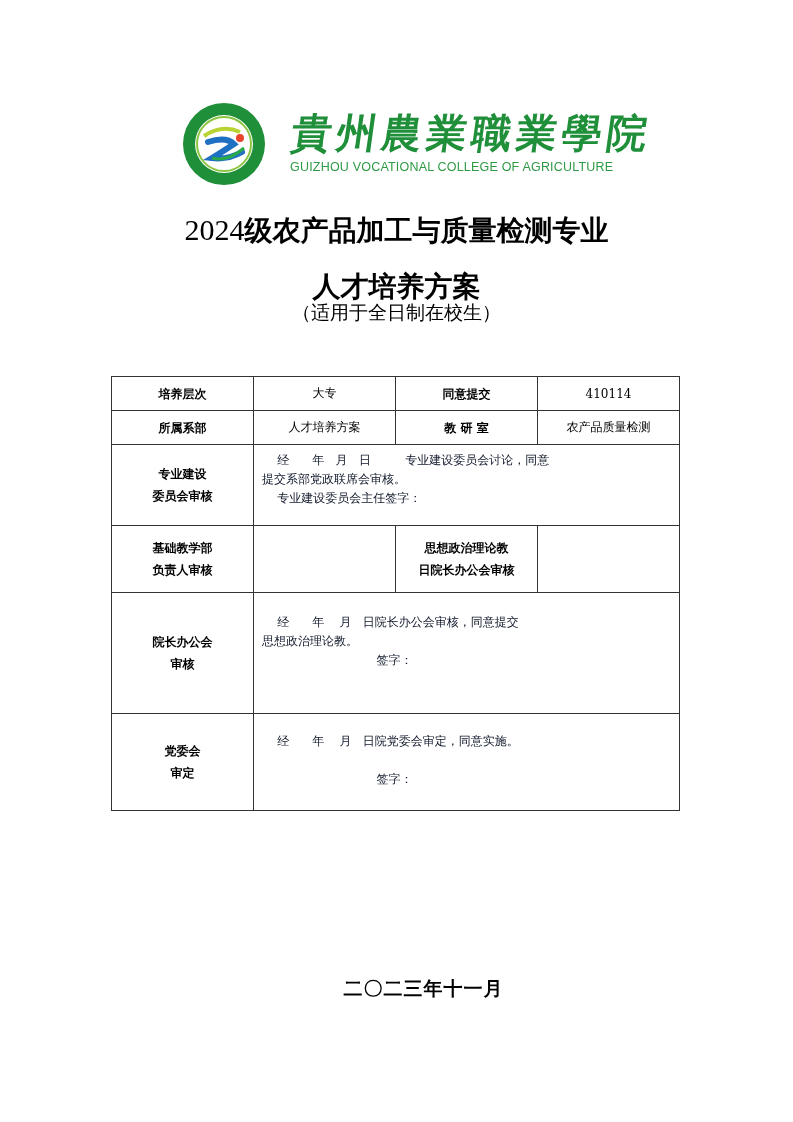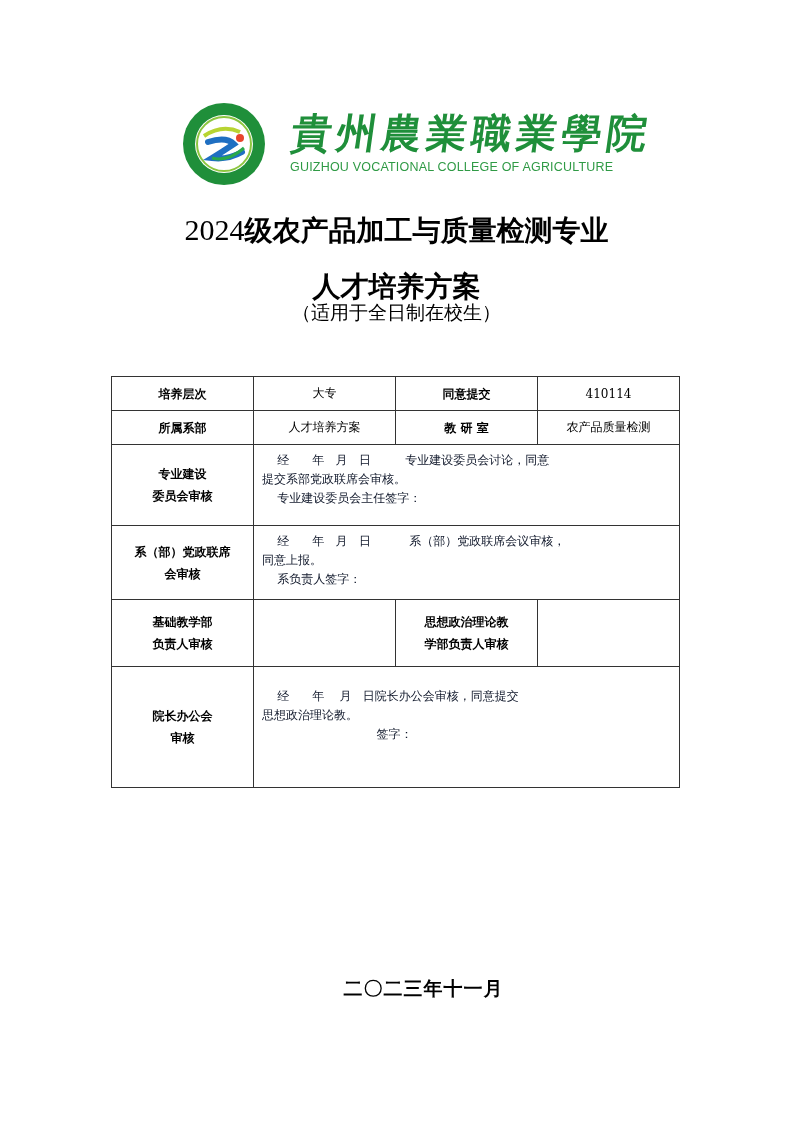--- a/index.html
+++ b/index.html
@@ -80,50 +80,50 @@
     <td class="lbl">
       <div>专业建设</div>
       <div>委员会审核</div>
     </td>
     <td class="txt" colspan="3">
       <div class="line">    经      年   月   日         专业建设委员会讨论，同意</div>
       <div class="line">提交系部党政联席会审核。</div>
       <div class="line">    专业建设委员会主任签字：</div>
     </td>
   </tr>
-  <tr style="height:74px">
-    <td class="lbl">
-      <div>系（部）党政联席</div>
-      <div>会审核</div>
-    </td>
-    <td class="txt" colspan="3">
-      <div class="line">    经      年   月   日          系（部）党政联席会议审核，</div>
-      <div class="line">同意上报。</div>
-      <div class="line">    系负责人签字：</div>
-    </td>
-  </tr>
   <tr style="height:67px">
     <td class="lbl">
       <div>基础教学部</div>
       <div>负责人审核</div>
     </td>
     <td></td>
     <td class="lbl">
       <div>思想政治理论教</div>
-      <div>学部负责人审核</div>
+      <div>日院长办公会审核</div>
     </td>
     <td></td>
   </tr>
   <tr style="height:121px">
     <td class="lbl">
       <div>院长办公会</div>
       <div>审核</div>
     </td>
     <td class="txt" colspan="3" style="padding-top:20px !important;">
       <div class="line">    经      年    月   日院长办公会审核，同意提交</div>
       <div class="line">思想政治理论教。</div>
       <div class="line">                              签字：</div>
     </td>
   </tr>
+  <tr style="height:97px">
+    <td class="lbl">
+      <div>党委会</div>
+      <div>审定</div>
+    </td>
+    <td class="txt" colspan="3" style="padding-top:18px !important;">
+      <div class="line">    经      年    月   日院党委会审定，同意实施。</div>
+      <div class="line" style="height:19px"></div>
+      <div class="line">                              签字：</div>
+    </td>
+  </tr>
 </tbody>
   </table>
 
 <div class="date">二〇二三年十一月</div>
 
 </body></html>

